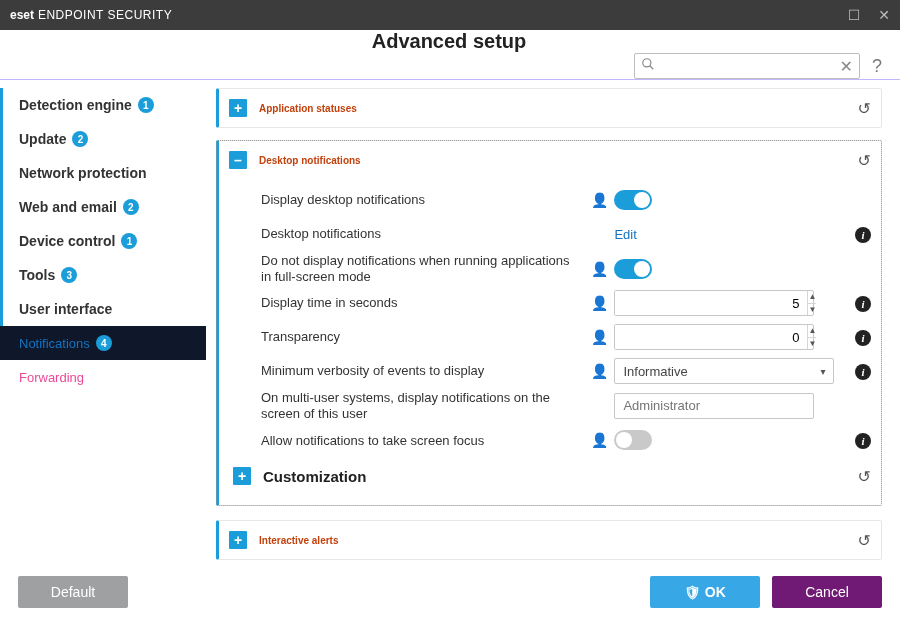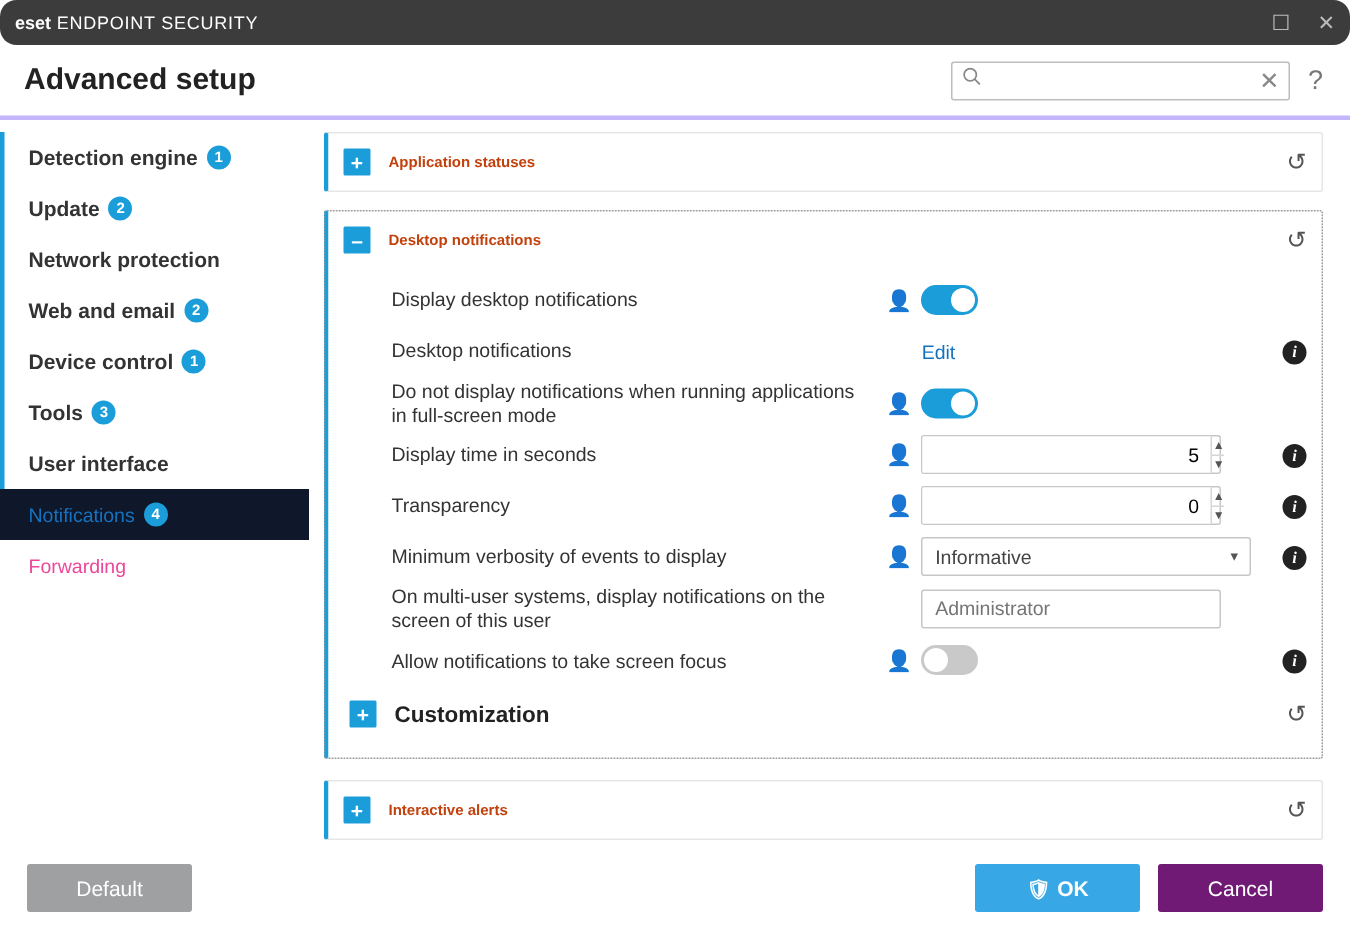--- a/index.html
+++ b/index.html
@@ -1,22 +1,22 @@
 <!DOCTYPE html>
 <html><head>
 <meta charset="utf-8">
 <style>
   * { box-sizing: border-box; margin: 0; padding: 0; font-family: "Segoe UI", Arial, sans-serif; }
   html, body { width: 900px; height: 620px; background: #fff; overflow: hidden; }
-  .titlebar { height: 30px; background: #3c3c3c; color: #fff; display: flex; align-items: center; padding: 0 10px; font-size: 12px; border-radius: 11px; }
+  .titlebar { height: 30px; background: #3c3c3c; color: #fff; display: flex; align-items: center; padding: 0 10px; font-size: 12px; }
   .titlebar .brand { font-weight: 300; letter-spacing: .5px; }
   .titlebar .brand b { font-weight: 700; letter-spacing: 0; }
   .titlebar .wincontrols { margin-left: auto; display: flex; gap: 18px; color: #bbb; font-size: 14px; }
   .titlebar .wincontrols span { cursor: pointer; }
-  .topbar { height: 50px; display: flex; align-items: center; padding: 0 18px 0 16px; border-bottom: 3px solid #c4b5fd; }
+  .topbar { height: 50px; display: flex; align-items: center; padding: 0 18px 0 16px; border-bottom: 1px solid #c4b5fd; flex-direction: column; }
   .topbar h1 { font-size: 20px; font-weight: 600; color: #222; }
   .searchwrap { margin-left: auto; display: flex; align-items: center; gap: 12px; }
   .searchbox { width: 226px; height: 26px; border: 1px solid #bdbdbd; border-radius: 2px; display: flex; align-items: center; padding: 0 6px; color: #888; }
   .searchbox input { flex: 1; border: none; outline: none; font-size: 12px; }
   .help { font-size: 18px; color: #777; cursor: pointer; }
   .body { display: flex; height: calc(620px - 30px - 50px - 56px); }
   .sidebar { width: 210px; padding: 8px 4px 8px 0; }
   .side-item { position: relative; display: flex; align-items: center; height: 34px; padding: 0 10px 0 16px; font-size: 14px; color: #333; cursor: pointer; border-left: 3px solid transparent; }
   .side-item.l1 { border-left-color: #1a9dd9; font-weight: 600; }
   .side-item.sub { padding-left: 16px; font-size: 13px; color: #ec4899; }

